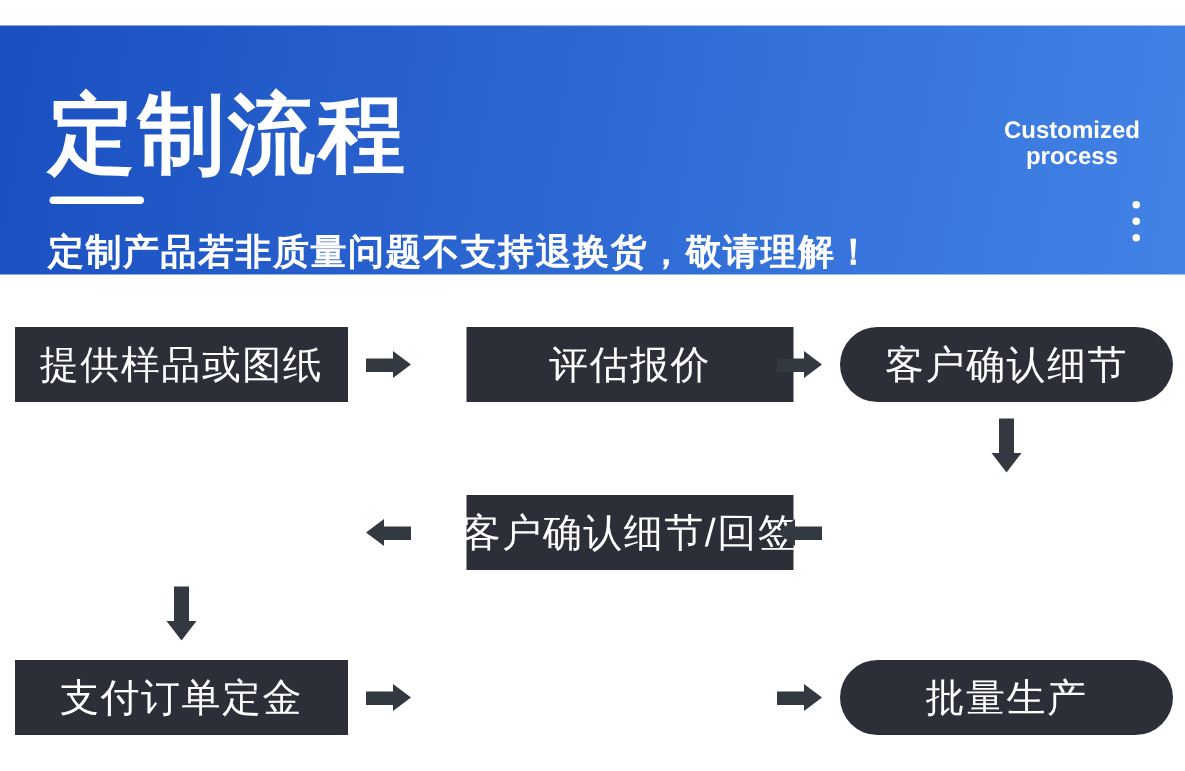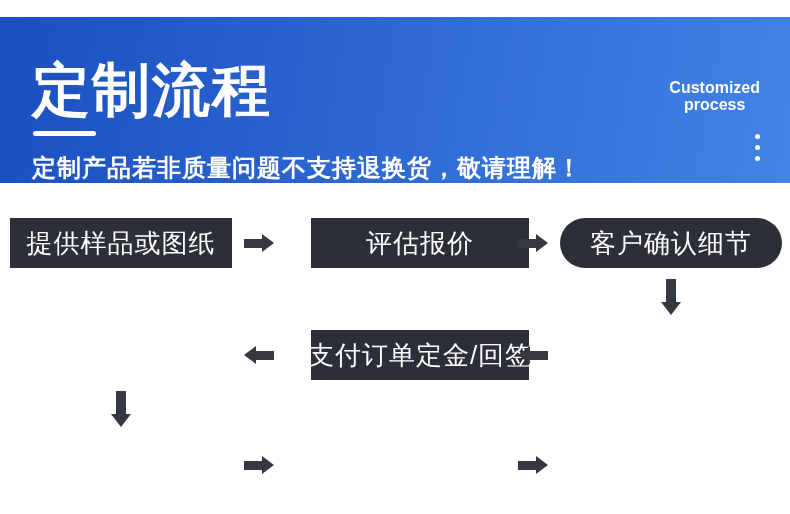--- a/index.html
+++ b/index.html
@@ -102,33 +102,35 @@
 
   <div class="varrow va1">
       <div class="shaft"></div>
       <div class="head"></div>
     </div>
 
   <div class="harrow left g1 ar2">
       <div class="shaft"></div>
       <div class="head"></div>
     </div>
-  <div class="box r2 c2">支付订单定金/回签</div>
+  <div class="box r2 c2">客户确认细节/回签</div>
   <div class="harrow left g2 ar2">
       <div class="shaft"></div>
       <div class="head"></div>
     </div>
 
   <div class="varrow va2">
       <div class="shaft"></div>
       <div class="head"></div>
     </div>
 
+  <div class="box r3 c1">支付订单定金</div>
   <div class="harrow right g1 ar3">
       <div class="shaft"></div>
       <div class="head"></div>
     </div>
   <div class="harrow right g2 ar3">
       <div class="shaft"></div>
       <div class="head"></div>
     </div>
+  <div class="box r3 c3">批量生产</div>
 
 </div>
 
 </body></html>

